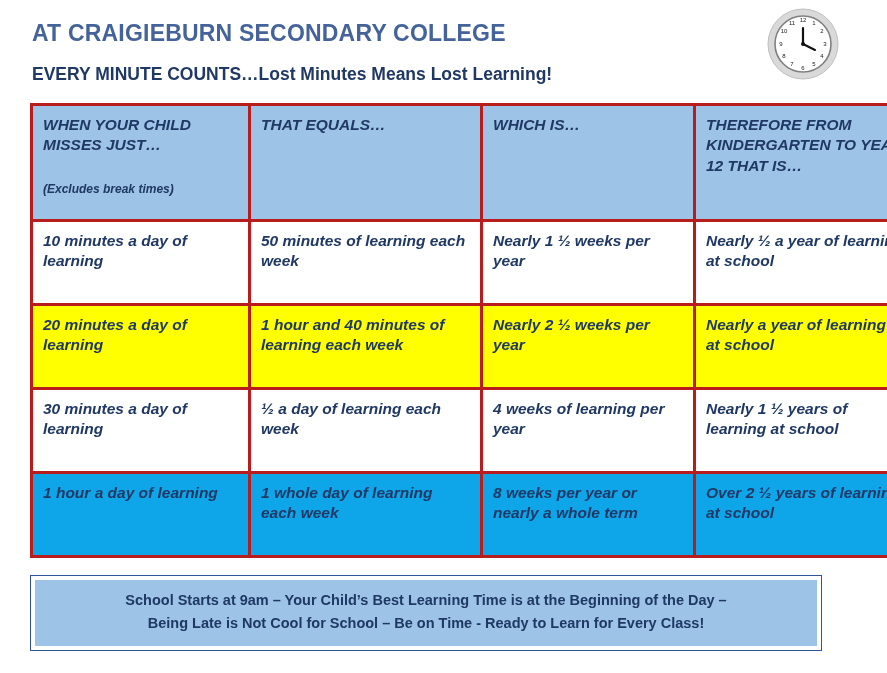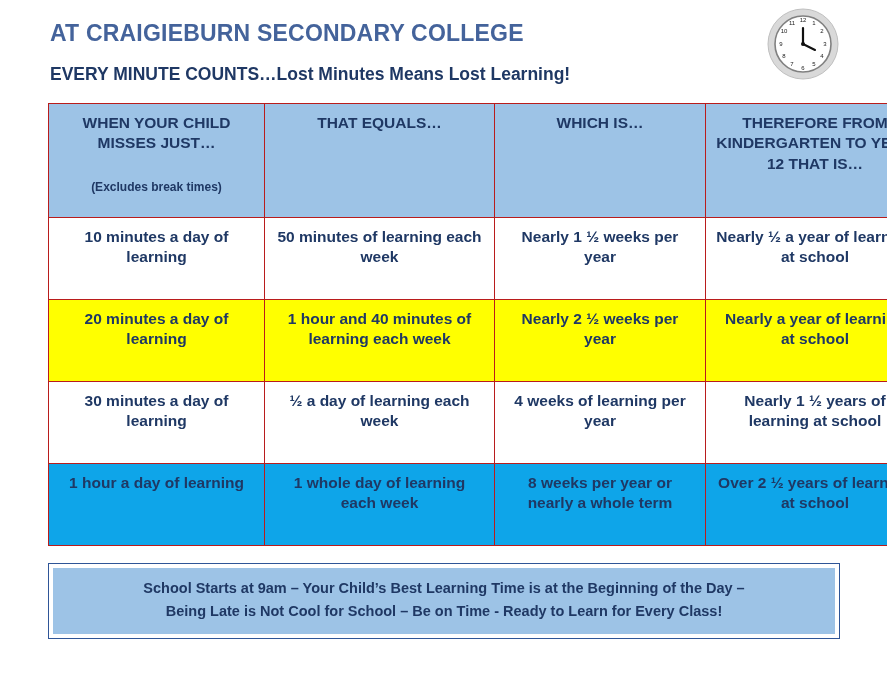--- a/index.html
+++ b/index.html
@@ -13,21 +13,21 @@
     font-family: "Liberation Sans", sans-serif;
     color: #1f3864;
     overflow: hidden;
     position: relative;
   }
   .page {
     position: relative;
     width: 887px;
     height: 673px;
     box-sizing: border-box;
-    padding: 14px 46px 0 46px;
+    padding: 14px 46px 0 28px;
   }
   .title {
     font-size: 23px;
     font-weight: bold;
     color: #44639b;
     letter-spacing: 0.2px;
     margin: 6px 0 0 4px;
     line-height: 1.2;
   }
   .subtitle {
@@ -44,28 +44,29 @@
     width: 72px;
     height: 72px;
   }
   table.minutes {
     border-collapse: collapse;
     width: 792px;
     margin: 18px 0 0 2px;
     table-layout: fixed;
   }
   table.minutes td, table.minutes th {
-    border: 1px solid #b91c1c;
+    border: 3px solid #b91c1c;
     vertical-align: top;
     padding: 9px 10px 10px 10px;
     font-size: 15.5px;
     font-weight: bold;
     line-height: 1.32;
     color: #1f3864;
-    text-align: center;
+    text-align: left;
+    font-style: italic;
   }
   table.minutes thead th {
     background: #9dc3e6;
     height: 94px;
   }
   .hdr-sub {
     display: block;
     font-size: 12px;
     font-weight: bold;
     margin-top: 26px;

